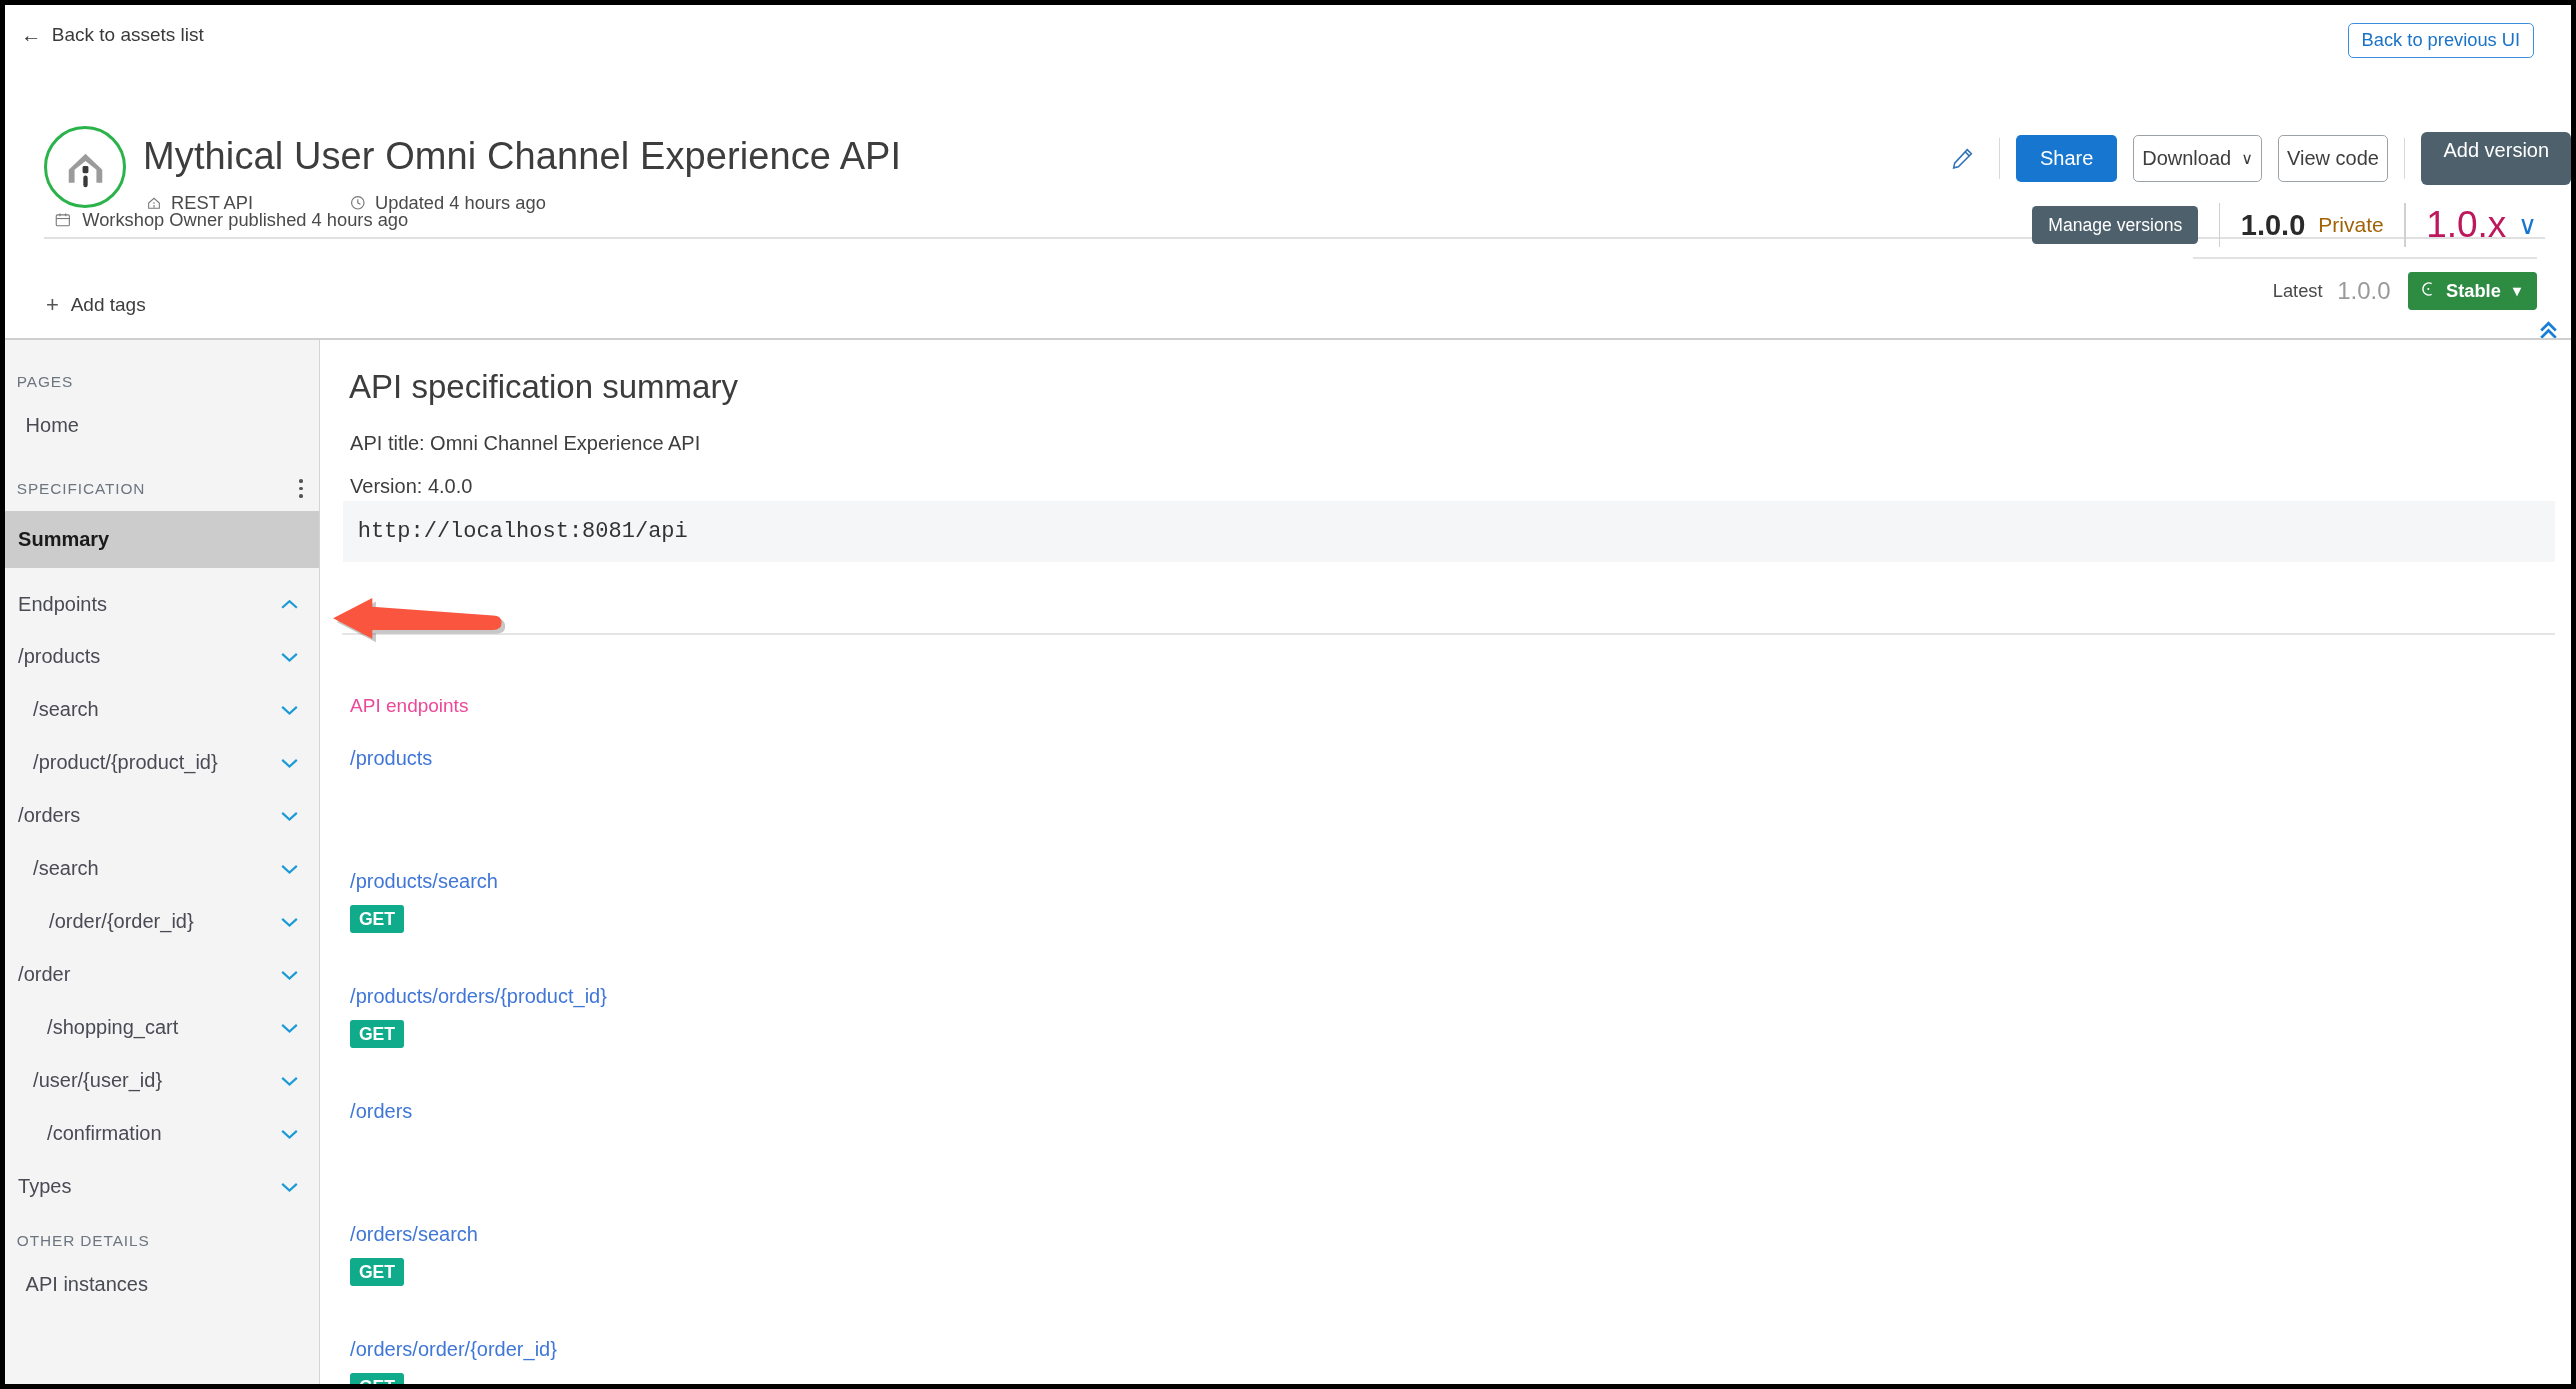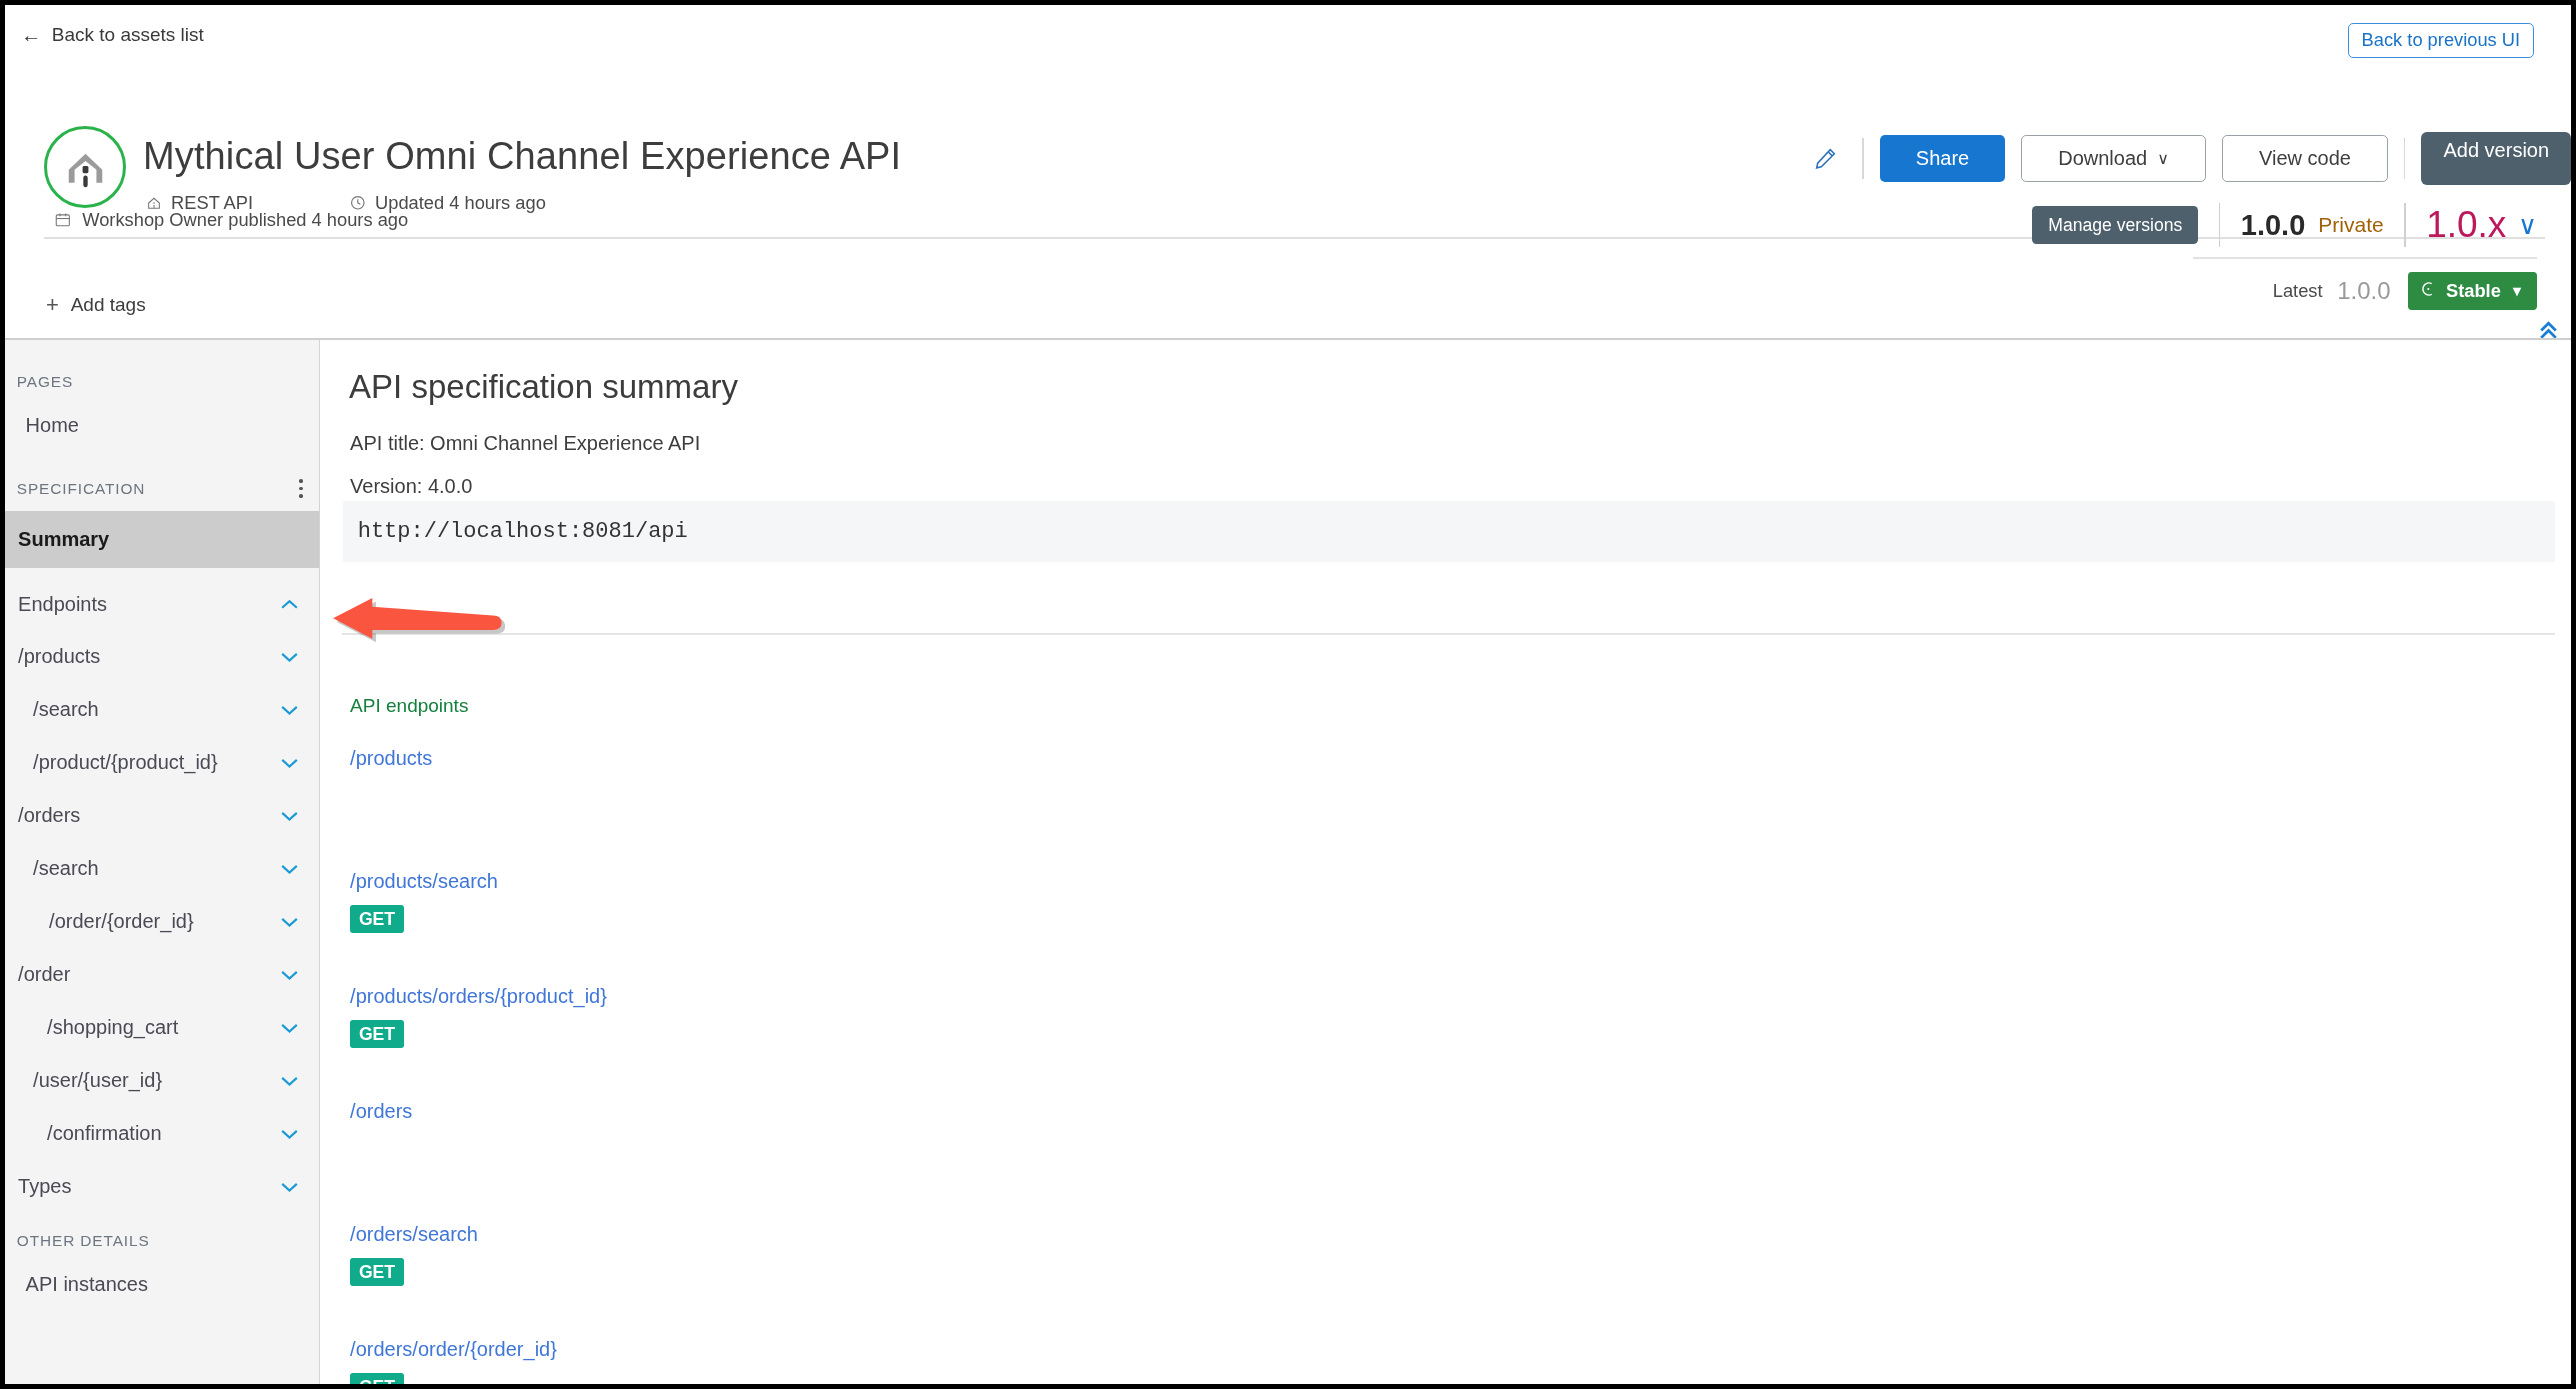--- a/index.html
+++ b/index.html
@@ -63,21 +63,21 @@
     position: absolute; right: 0; top: 67px;
     display: flex; align-items: center; gap: 0;
   }
   .icon-btn-pencil {
     width: 41px; height: 41px; display:flex; align-items:center; justify-content:center;
     color:#2f72b8;
   }
   .vdiv { width:1.5px; height:41px; background:#d8d8d8; margin: 0 16px; }
   .btn {
     height: 47px; border-radius: 5.1px; font-size: 20px;
-    display:flex; align-items:center; justify-content:center; padding: 0 36px;
+    display:flex; align-items:center; justify-content:center; padding: 0 8px;
     white-space: nowrap;
   }
   .btn-primary { background:#1676d0; color:#fff; min-width: 101px; }
   .btn-outline { background:#fff; color:#3e3e3e; border:1.5px solid #9aa2a8; margin-left: 16px; }
   .btn-dark {
     background:#4e606c; color:#fff; height: 53px; border-radius:5.9px;
     padding: 0 22px; align-items: flex-start; padding-top: 7.3px;
   }
   .chev-small { font-size: 16px; margin-left: 10.2px; }
 
@@ -177,21 +177,21 @@
   .c-line2 { position:absolute; left: 29px; top: 135px; font-size: 20px; color:#3d3d3d; }
   .c-url {
     position:absolute; left: 22px; top: 161px; right: 16px; height: 61px;
     background:#f5f6f7; display:flex; align-items:center; padding-left: 14.6px;
     font-family: "Liberation Mono", monospace; font-size: 22px; color:#333;
   }
   .c-divider {
     position:absolute; left: 20.5px; top: 293px; right: 16px; height: 1.5px; background:#e5e5e5;
   }
   .c-endpoints-lbl {
-    position:absolute; left: 29px; top: 355px; font-size: 19px; color:#15803d;
+    position:absolute; left: 29px; top: 355px; font-size: 19px; color:#ec4899;
   }
   .ep-list { position:absolute; left: 29px; top: 395px; right: 14.6px; }
   .ep { margin-bottom: 8.8px; }
   .ep-path {
     font-size: 20px; color:#3f76d8; display:block; height: 47px; line-height: 47px;
   }
   .verb {
     display:inline-flex; align-items:center; justify-content:center;
     background:#0fab8b; color:#fff; font-size: 17.6px; font-weight: 600;
     padding: 3.7px 8.8px; border-radius: 2.9px; min-width: 38px;

